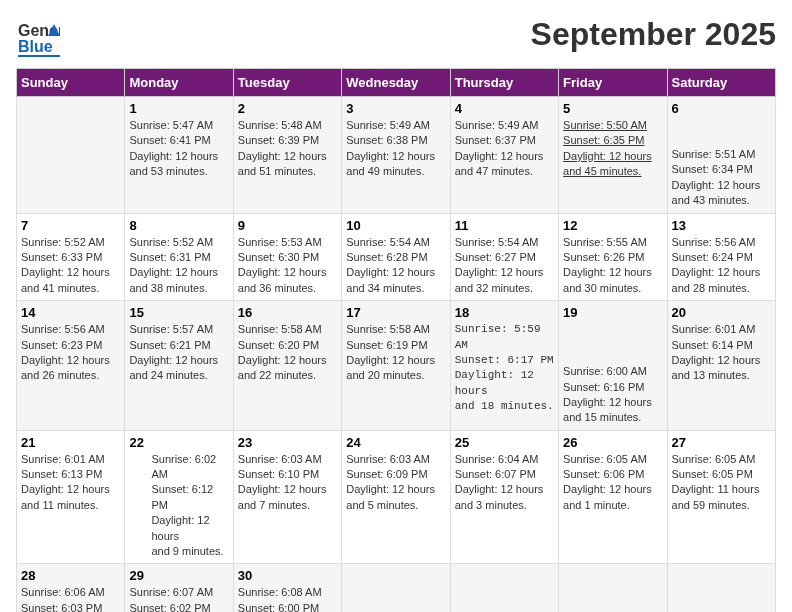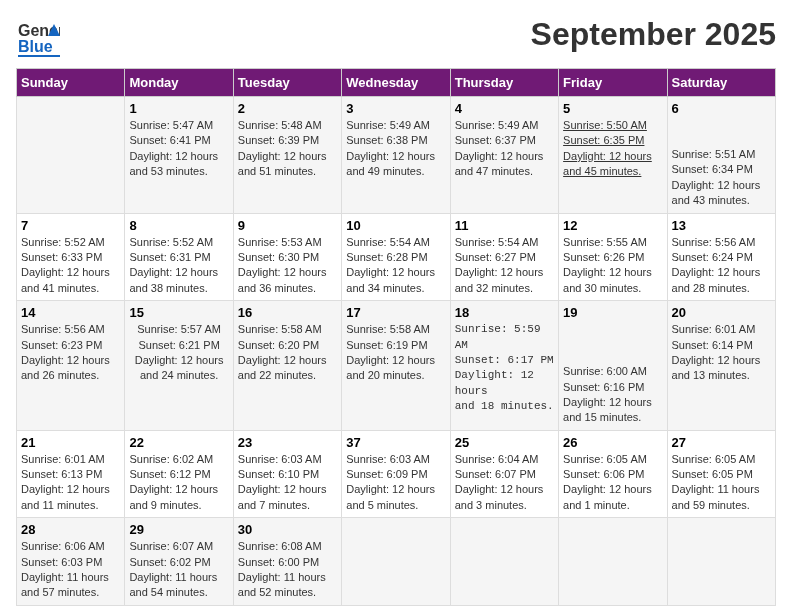--- a/index.html
+++ b/index.html
@@ -206,21 +206,21 @@
       <tr>
         <td>
           <div class="day-number">14</div>
           <div class="day-info" style="white-space: pre-line;">Sunrise: 5:56 AM
 Sunset: 6:23 PM
 Daylight: 12 hours
 and 26 minutes.</div>
         </td>
         <td>
           <div class="day-number">15</div>
-          <div class="day-info" style="white-space: pre-line; text-align: center;">Sunrise: 5:57 AM
+          <div class="day-info" style="white-space: pre-line;">Sunrise: 5:57 AM
 Sunset: 6:21 PM
 Daylight: 12 hours
 and 24 minutes.</div>
         </td>
         <td>
           <div class="day-number">16</div>
           <div class="day-info" style="white-space: pre-line;">Sunrise: 5:58 AM
 Sunset: 6:20 PM
 Daylight: 12 hours
 and 22 minutes.</div>
@@ -257,34 +257,34 @@
       <tr>
         <td>
           <div class="day-number">21</div>
           <div class="day-info" style="white-space: pre-line;">Sunrise: 6:01 AM
 Sunset: 6:13 PM
 Daylight: 12 hours
 and 11 minutes.</div>
         </td>
         <td>
           <div class="day-number">22</div>
-          <div class="day-info" style="white-space: pre-line;">Sunrise: 6:02 AM
+          <div class="day-info" style="white-space: pre-line; margin-left: 22px;">Sunrise: 6:02 AM
 Sunset: 6:12 PM
 Daylight: 12 hours
 and 9 minutes.</div>
         </td>
         <td>
           <div class="day-number">23</div>
           <div class="day-info" style="white-space: pre-line;">Sunrise: 6:03 AM
 Sunset: 6:10 PM
 Daylight: 12 hours
 and 7 minutes.</div>
         </td>
         <td>
-          <div class="day-number">37</div>
+          <div class="day-number">24</div>
           <div class="day-info" style="white-space: pre-line;">Sunrise: 6:03 AM
 Sunset: 6:09 PM
 Daylight: 12 hours
 and 5 minutes.</div>
         </td>
         <td>
           <div class="day-number">25</div>
           <div class="day-info" style="white-space: pre-line;">Sunrise: 6:04 AM
 Sunset: 6:07 PM
 Daylight: 12 hours

